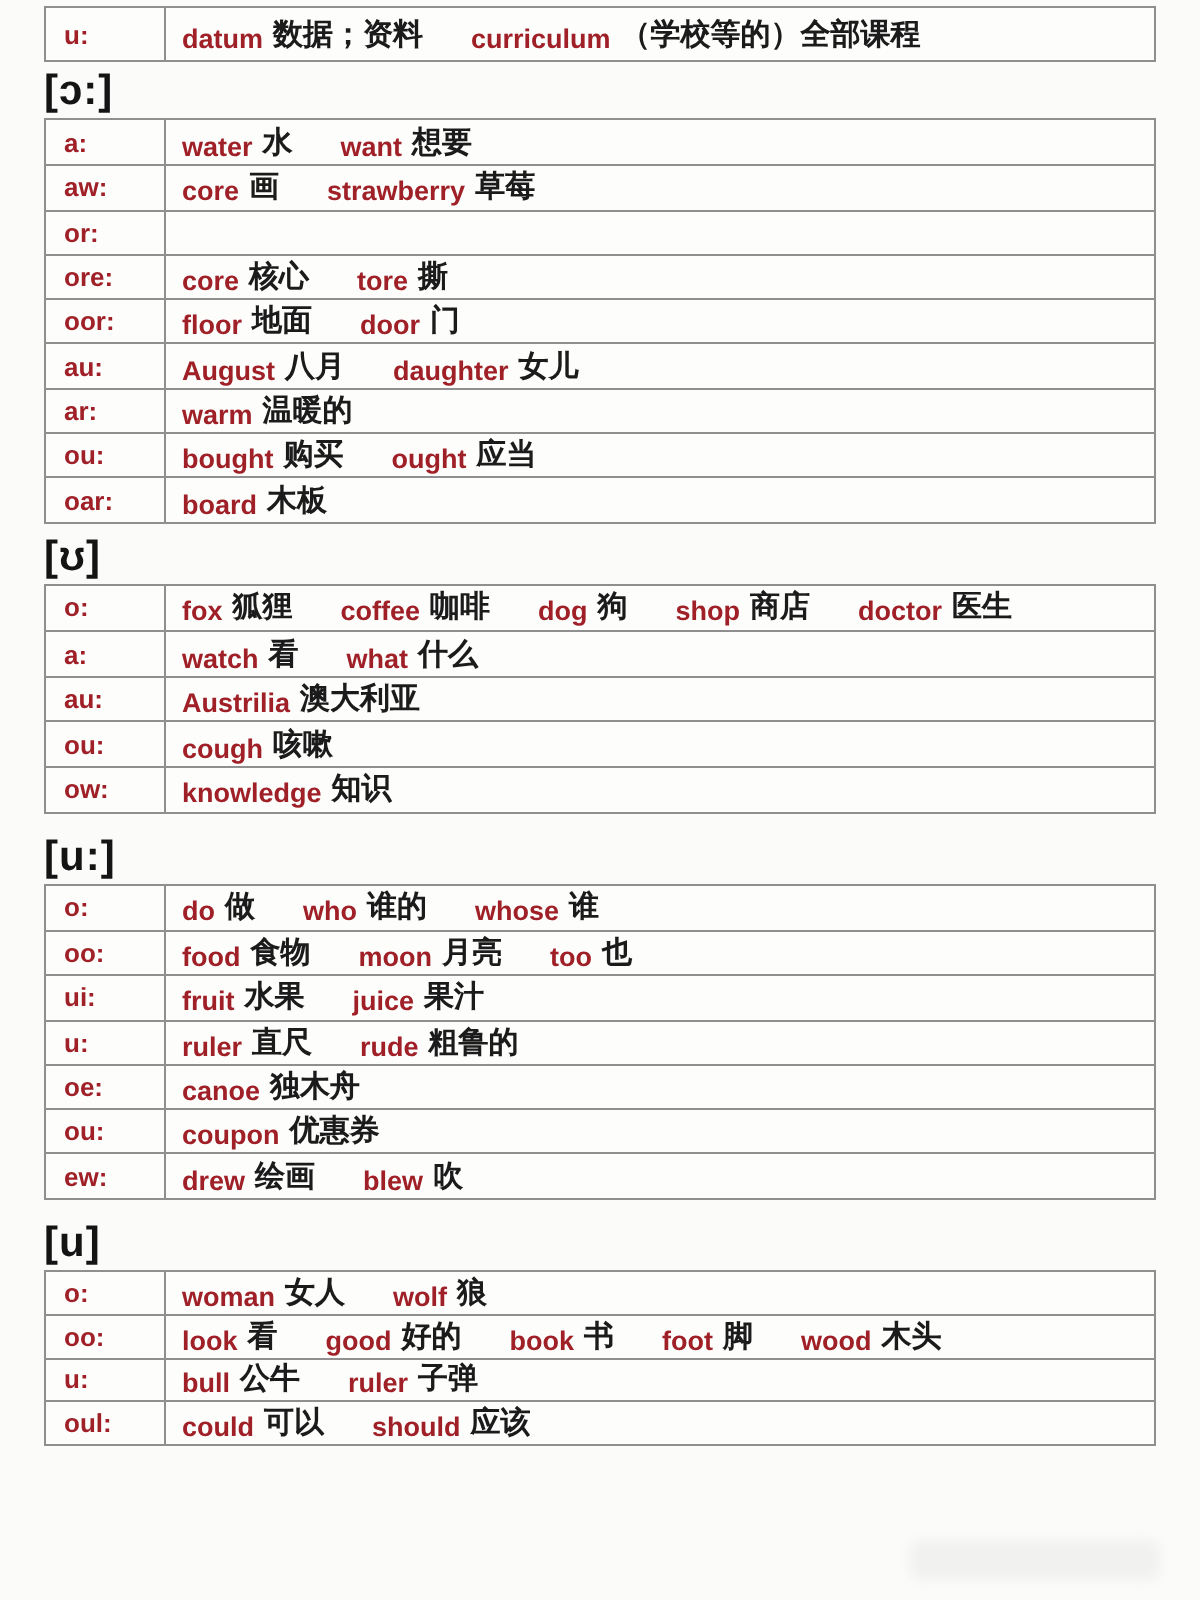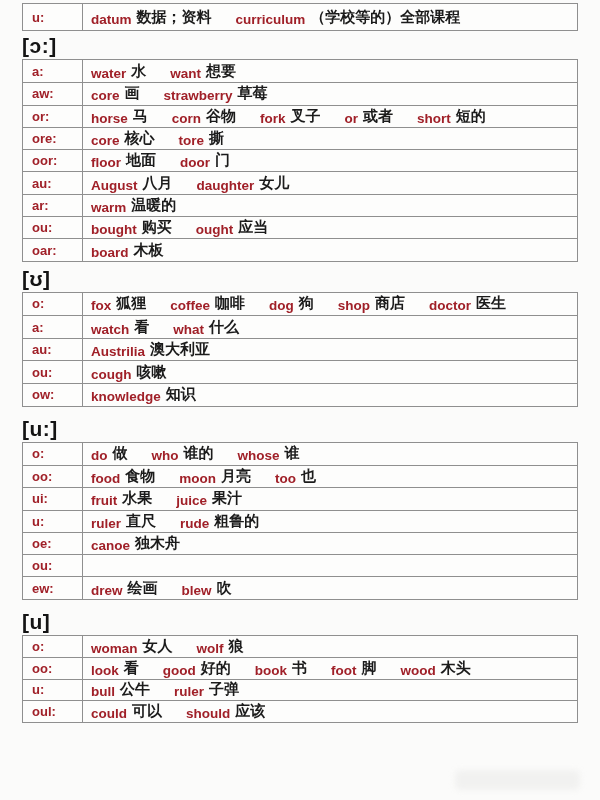--- a/index.html
+++ b/index.html
@@ -126,42 +126,20 @@
               <span class="zh">画</span>
             </span>
             <span class="entry">
               <span class="en">strawberry</span>
               <span class="zh">草莓</span>
             </span>
           </div>
         </div>
         <div class="prow">
           <div class="cell-label">or:</div>
-          <div class="cell-content">
-            <span class="entry">
-              <span class="en">horse</span>
-              <span class="zh">马</span>
-            </span>
-            <span class="entry">
-              <span class="en">corn</span>
-              <span class="zh">谷物</span>
-            </span>
-            <span class="entry">
-              <span class="en">fork</span>
-              <span class="zh">叉子</span>
-            </span>
-            <span class="entry">
-              <span class="en">or</span>
-              <span class="zh">或者</span>
-            </span>
-            <span class="entry">
-              <span class="en">short</span>
-              <span class="zh">短的</span>
-            </span>
-          </div>
         </div>
         <div class="prow">
           <div class="cell-label">ore:</div>
           <div class="cell-content">
             <span class="entry">
               <span class="en">core</span>
               <span class="zh">核心</span>
             </span>
             <span class="entry">
               <span class="en">tore</span>
@@ -367,20 +345,26 @@
           <div class="cell-label">oe:</div>
           <div class="cell-content">
             <span class="entry">
               <span class="en">canoe</span>
               <span class="zh">独木舟</span>
             </span>
           </div>
         </div>
         <div class="prow">
           <div class="cell-label">ou:</div>
+          <div class="cell-content">
+            <span class="entry">
+              <span class="en">coupon</span>
+              <span class="zh">优惠券</span>
+            </span>
+          </div>
         </div>
         <div class="prow">
           <div class="cell-label">ew:</div>
           <div class="cell-content">
             <span class="entry">
               <span class="en">drew</span>
               <span class="zh">绘画</span>
             </span>
             <span class="entry">
               <span class="en">blew</span>

